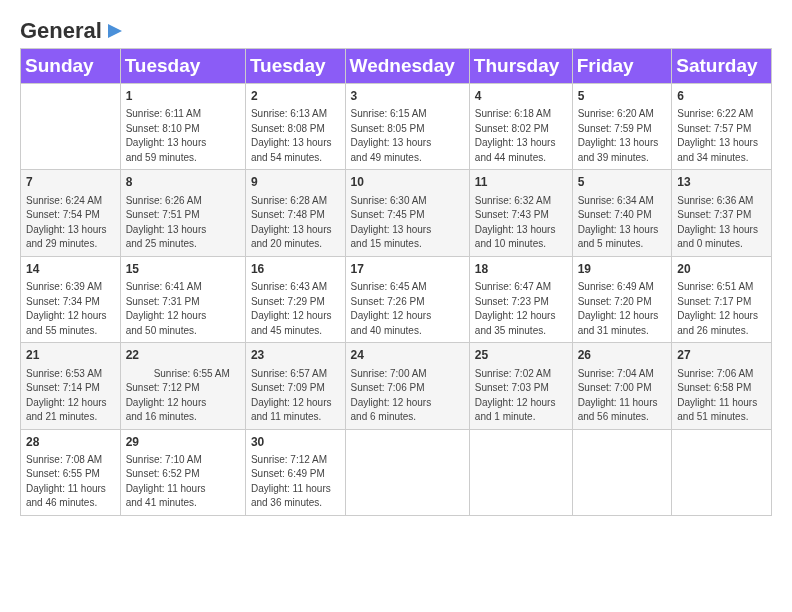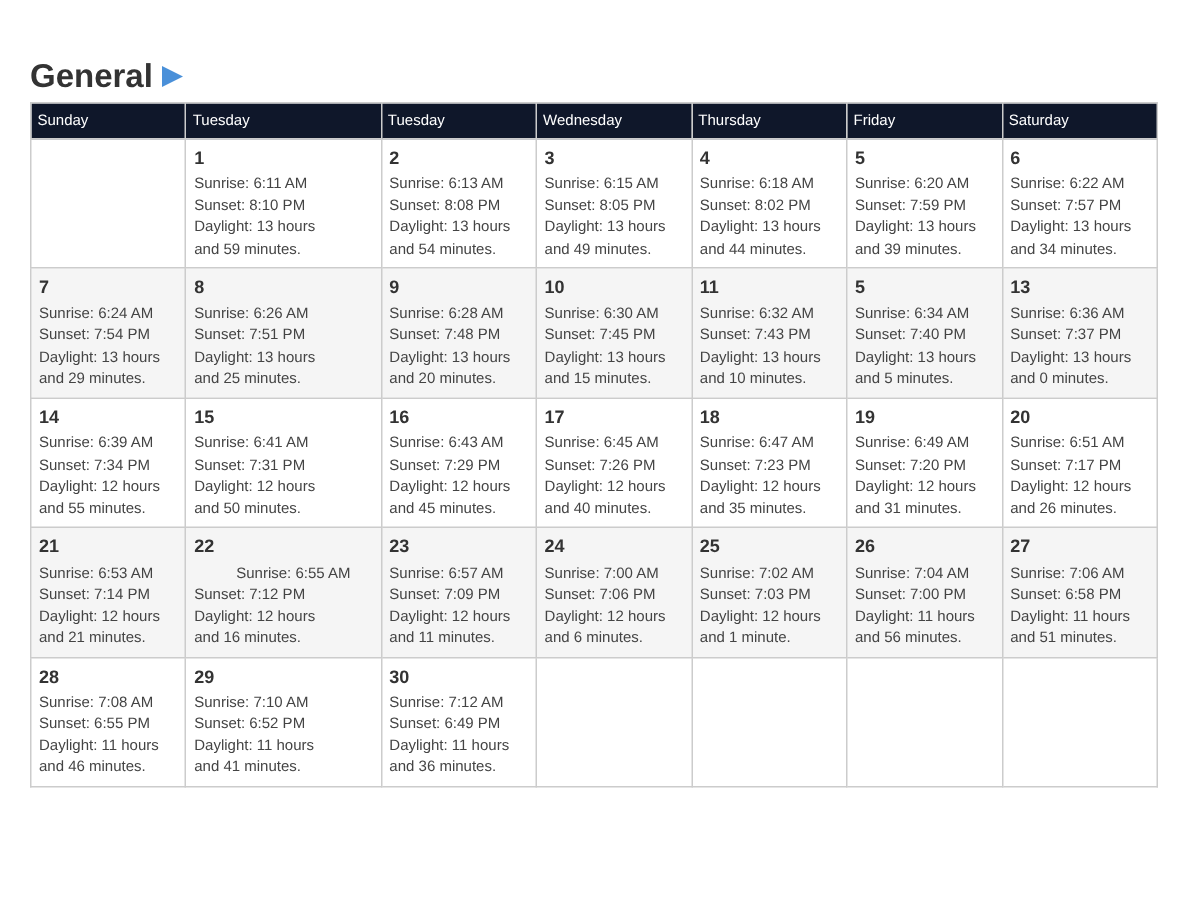--- a/index.html
+++ b/index.html
@@ -45,26 +45,26 @@
       font-size: 14px;
       color: #555;
       margin-top: 2px;
     }
     table {
       width: 100%;
       border-collapse: collapse;
       font-size: 10.5px;
     }
     thead tr th {
-      background-color: #0f172a;
+      background-color: #8b5cf6;
       color: #fff;
       padding: 6px 4px;
       text-align: left;
-      font-size: 10px;
-      font-weight: normal;
+      font-size: 19px;
+      font-weight: bold;
       border: 1px solid #ccc;
     }
     tbody tr td {
       border: 1px solid #ccc;
       vertical-align: top;
       padding: 4px 5px;
       height: 78px;
       color: #333;
       font-size: 10px;
       line-height: 1.45;
@@ -84,21 +84,21 @@
     .cell-content {
       font-size: 10px;
       color: #444;
     }
   </style>
 </head>
 <body>
 
 <div class="header-area">
   <div class="logo">
-    <div style="display:flex;align-items:center;margin-top:20px;">
+    <div style="display:flex;align-items:center;">
       <span class="logo-text"><span style="color:#333;">General</span></span>
       <svg width="22" height="22" viewBox="0 0 22 22" style="margin-left:2px;">
         <polygon points="4,4 18,11 4,18" fill="#4a90d9"></polygon>
       </svg>
     </div>
     <div class="logo-line2"></div>
   </div>
   <div class="title-area">
     <div class="month-title"></div>
     <div class="location"></div>

